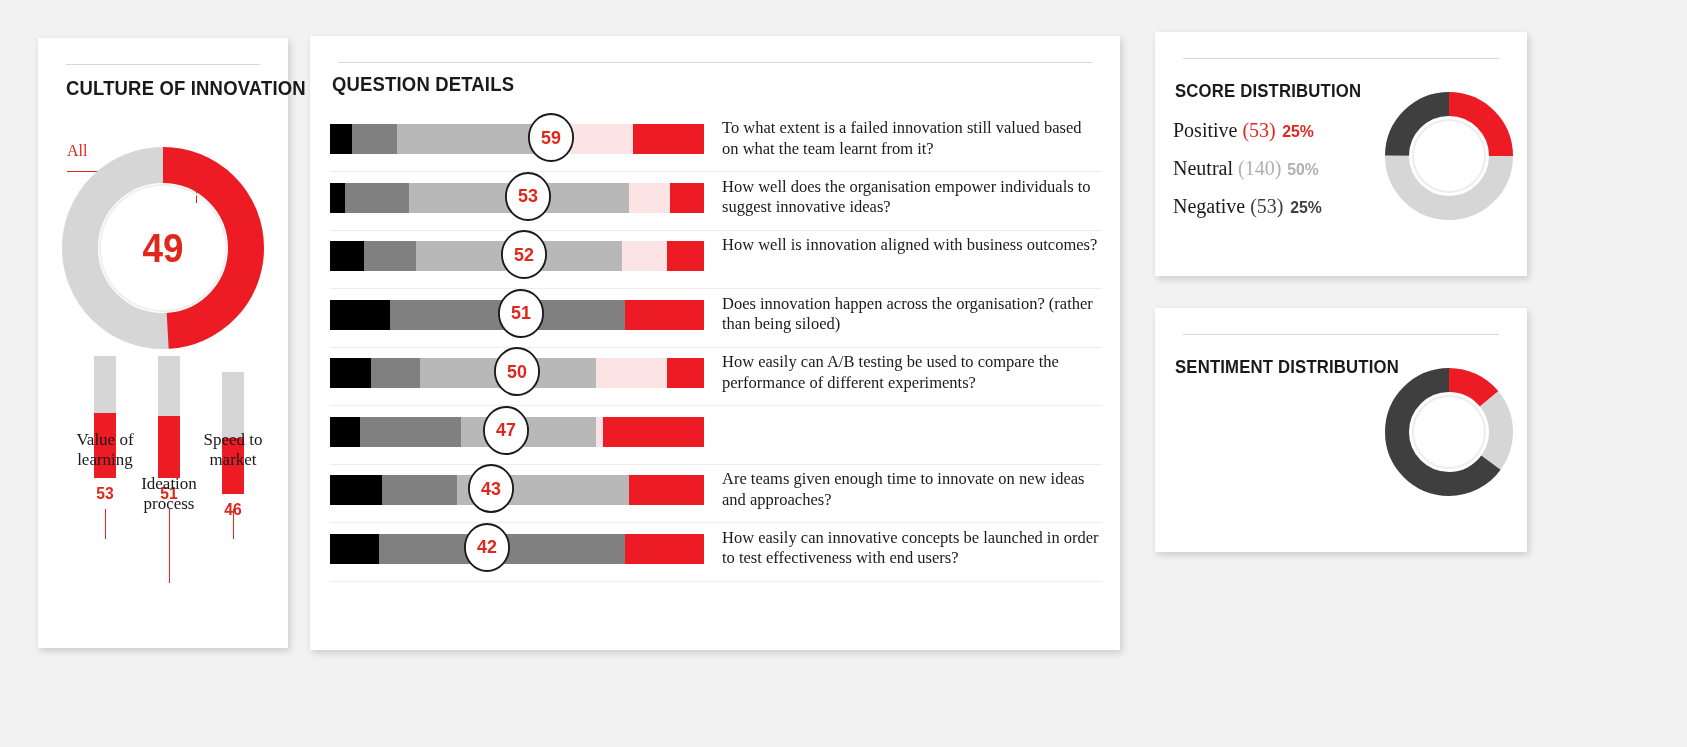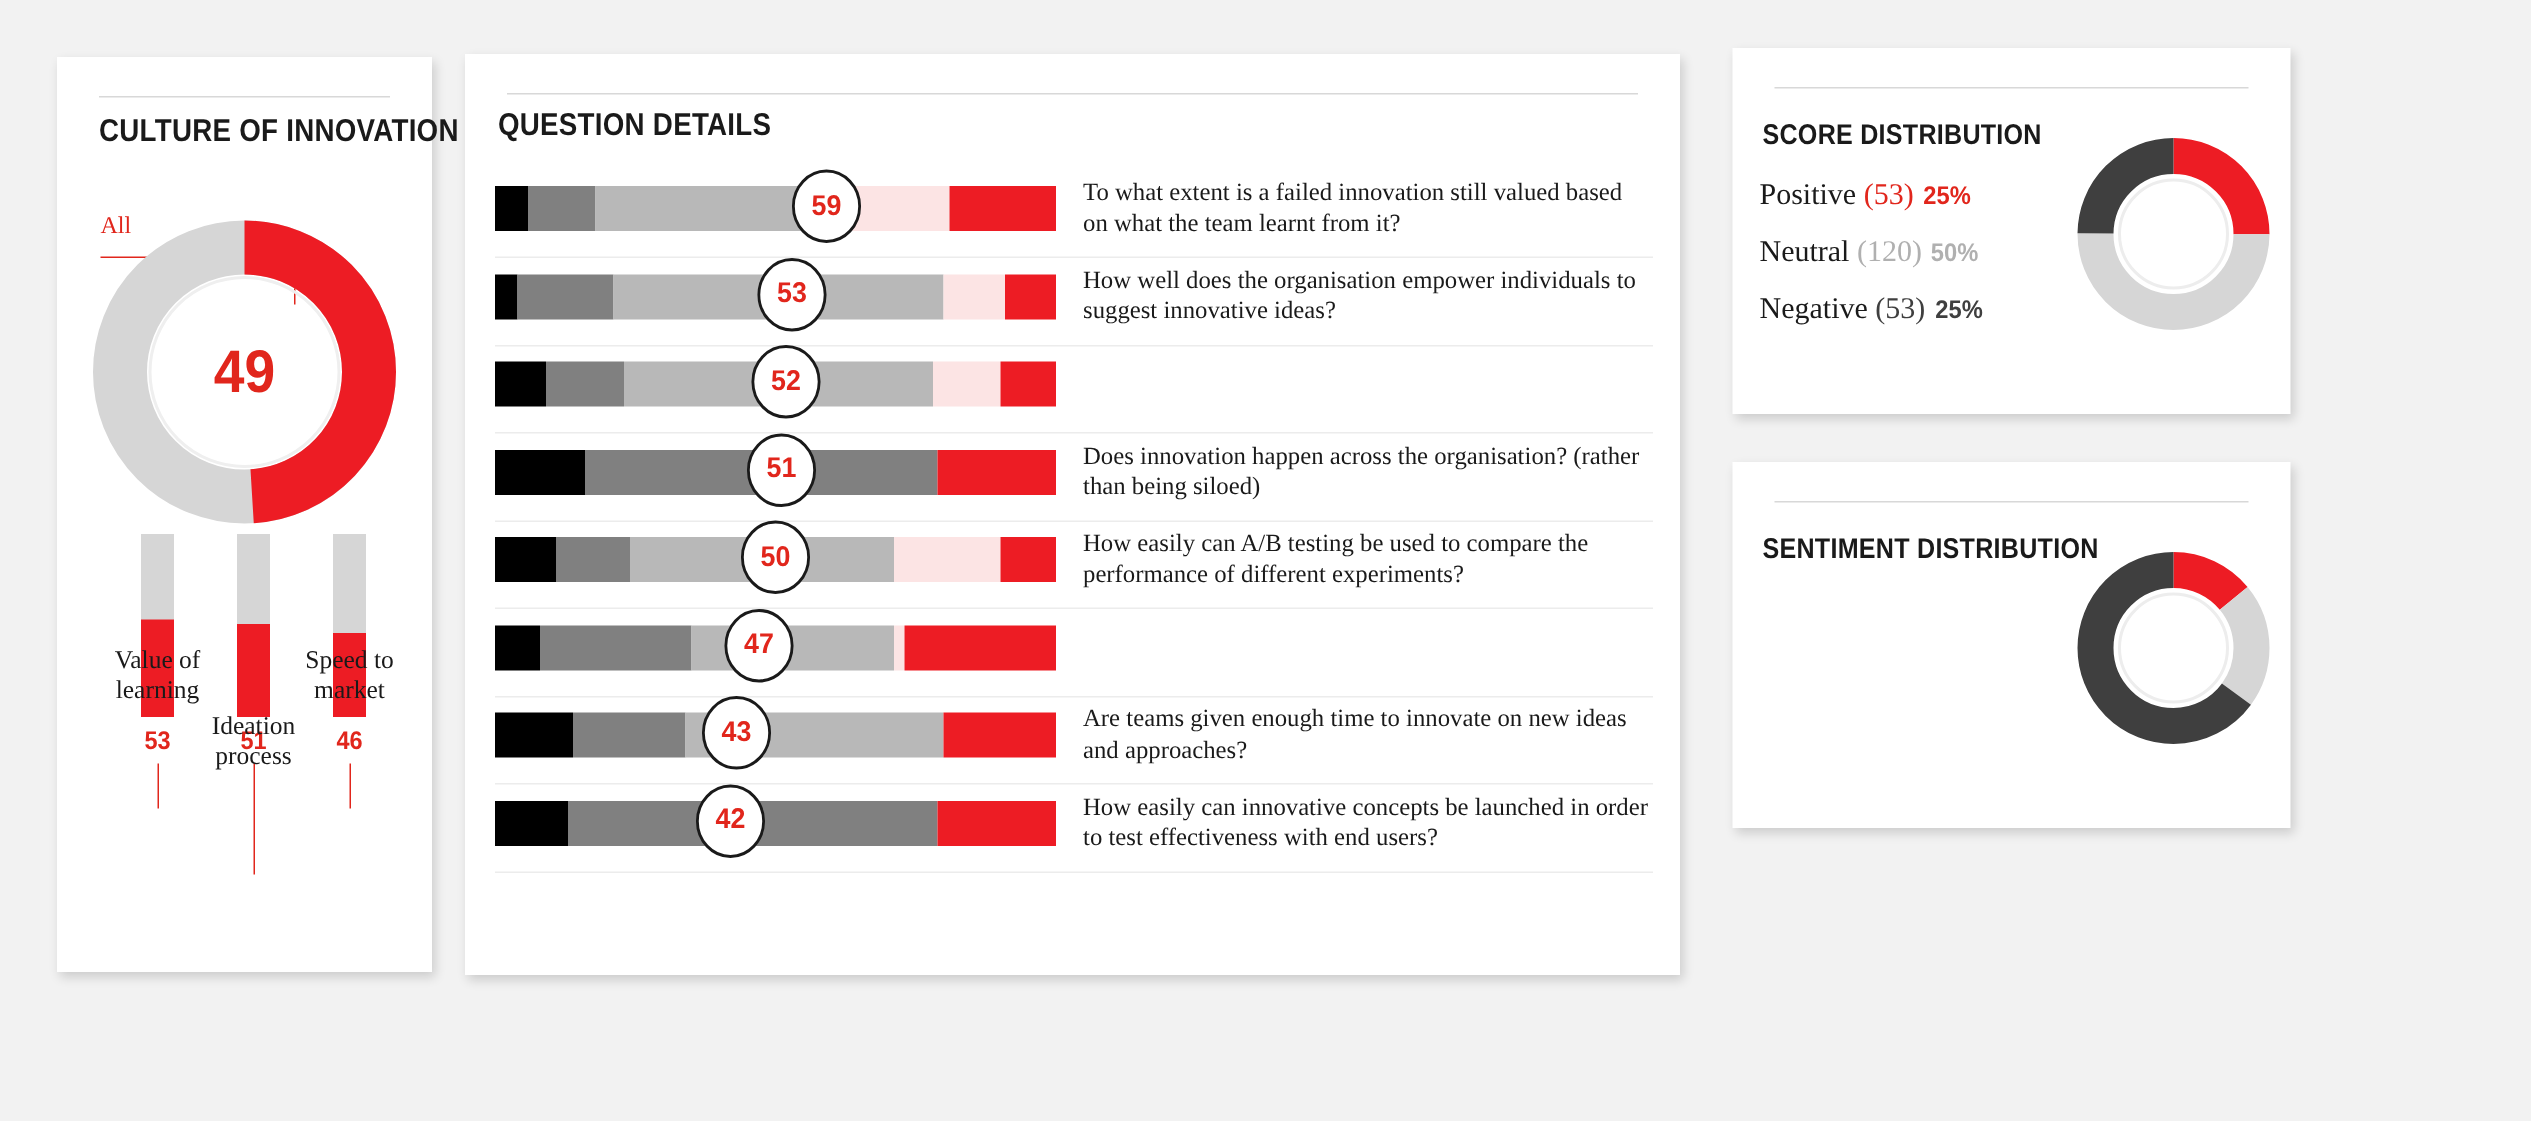--- a/index.html
+++ b/index.html
@@ -180,21 +180,21 @@
         <div class="minibar-stem" style="left: 67px; top: 153px; height: 30px;"></div>
         <div class="minibar-label" style="left: 12px; top: 74px;">Value of<br>learning</div>
         <div class="minibar-col" style="left: 100px; top: 0px;">
           <div class="minibar-track">
             <div class="minibar-fill" style="height: 51%;"></div>
           </div>
           <div class="minibar-value">51</div>
         </div>
         <div class="minibar-stem" style="left: 131px; top: 153px; height: 74px;"></div>
         <div class="minibar-label" style="left: 76px; top: 118px;">Ideation<br>process</div>
-        <div class="minibar-col" style="left: 164px; top: 0px;">
+        <div class="minibar-col" style="left: 164px; top: 16px;">
           <div class="minibar-track">
             <div class="minibar-fill" style="height: 46%;"></div>
           </div>
           <div class="minibar-value">46</div>
         </div>
         <div class="minibar-stem" style="left: 195px; top: 153px; height: 30px;"></div>
         <div class="minibar-label" style="left: 140px; top: 74px;">Speed to<br>market</div>
       </div>
   </div>
 
@@ -226,20 +226,21 @@
         </div>
         <div class="qrow" style="top: 194px;">
           <div class="qbar">
             <div class="seg" style="width: 9%; background: rgb(0, 0, 0);"></div>
             <div class="seg" style="width: 14%; background: rgb(128, 128, 128);"></div>
             <div class="seg" style="width: 55%; background: rgb(184, 184, 184);"></div>
             <div class="seg" style="width: 12%; background: rgb(252, 228, 228);"></div>
             <div class="seg" style="width: 10%; background: rgb(237, 28, 36);"></div>
           </div>
           <div class="qbubble" style="left: 194.48px;">52</div>
+          <div class="qtext">How well is innovation aligned with business outcomes?</div>
         </div>
         <div class="qrow" style="top: 252.5px;">
           <div class="qbar">
             <div class="seg" style="width: 16%; background: rgb(0, 0, 0);"></div>
             <div class="seg" style="width: 63%; background: rgb(128, 128, 128);"></div>
             <div class="seg" style="width: 21%; background: rgb(237, 28, 36);"></div>
           </div>
           <div class="qbubble" style="left: 190.74px;">51</div>
           <div class="qtext">Does innovation happen across the organisation? (rather than being siloed)</div>
         </div>
@@ -284,21 +285,21 @@
           <div class="qtext">How easily can innovative concepts be launched in order to test effectiveness with end users?</div>
         </div>
       </div>
   </div>
 
   <div class="card" id="panel-score">
     <div class="card-rule"></div>
     <div class="card-title" id="score-title">SCORE DISTRIBUTION</div>
     <div class="dist-legend" id="score-legend">
         <div class="dist-row"><span>Positive </span><span class="dist-count c-pos">(53) </span><span class="dist-pct c-pos">25%</span></div>
-        <div class="dist-row"><span>Neutral </span><span class="dist-count c-neu">(120) </span><span class="dist-pct c-neu">50%</span></div>
+        <div class="dist-row"><span>Neutral </span><span class="dist-count c-neu">(140) </span><span class="dist-pct c-neu">50%</span></div>
         <div class="dist-row"><span>Negative </span><span class="dist-count c-neg">(53) </span><span class="dist-pct c-neg">25%</span></div>
       </div>
     <svg class="dist-donut" id="score-donut" viewBox="0 0 132 132">
         <circle cx="66" cy="66" r="52" fill="none" stroke="#ed1c24" stroke-width="24" stroke-dasharray="81.68140899333463 326.7256359733385" stroke-dashoffset="0" transform="rotate(-90 66 66)"></circle>
         <circle cx="66" cy="66" r="52" fill="none" stroke="#d6d6d6" stroke-width="24" stroke-dasharray="163.36281798666926 326.7256359733385" stroke-dashoffset="-81.68140899333463" transform="rotate(-90 66 66)"></circle>
         <circle cx="66" cy="66" r="52" fill="none" stroke="#3f3f3f" stroke-width="24" stroke-dasharray="81.68140899333463 326.7256359733385" stroke-dashoffset="-245.04422698000388" transform="rotate(-90 66 66)"></circle>
         <circle cx="66" cy="66" r="36" fill="none" stroke="#ededed" stroke-width="2"></circle>
       </svg>
   </div>
 

